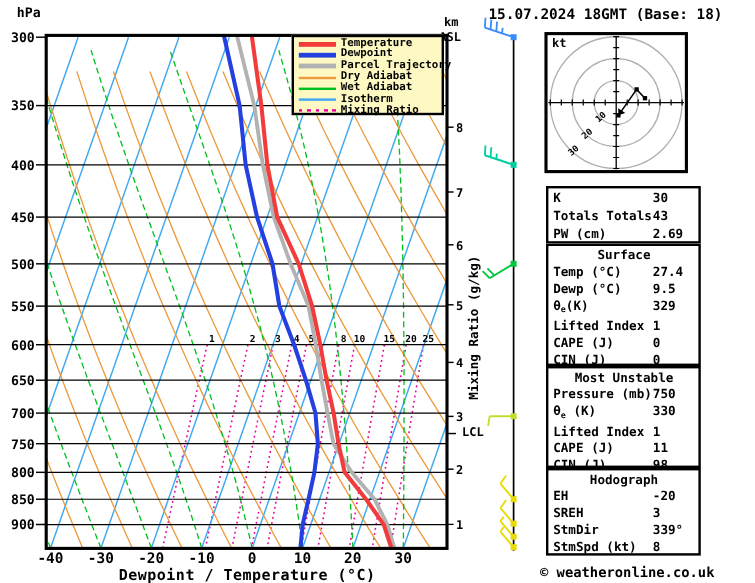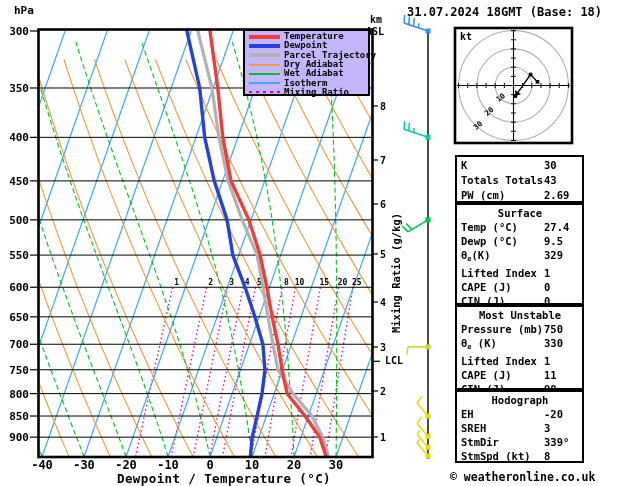--- a/index.html
+++ b/index.html
@@ -7,26 +7,26 @@
           font-family:"DejaVu Sans Mono","Liberation Mono",monospace;color:#000;}
   #chart-svg{position:absolute;left:0;top:0;}
   svg text{font-family:"DejaVu Sans Mono","Liberation Mono",monospace;font-weight:700;fill:#000;}
   .abs{position:absolute;white-space:nowrap;}
   .b{font-weight:700;}
   #hpa-label{left:14px;top:4px;font-size:11px;}
   #station-title{left:55px;top:6px;font-size:12.5px;letter-spacing:.4px;}
   #datetime{left:407px;top:5px;font-size:12px;}
   #km-asl{left:366px;top:14px;font-size:10px;line-height:12px;}
   #km-asl .l1{padding-left:4px;}
-  #legend{left:243px;top:29px;width:127px;height:67px;border:2px solid #000;background:#c4b5fd;
+  #legend{left:243px;top:29px;width:127px;height:67px;border:2px solid #000;background:#fef9c3;
           padding:1px 0 0 4px;box-sizing:border-box;z-index:5;}
   .legend-row{display:flex;align-items:center;height:9.3px;}
   .legend-swatch{width:31px;margin-right:4px;flex:none;}
   .legend-label{font-size:9px;font-weight:700;line-height:9px;}
-  #x-axis-title{left:99px;top:471px;width:232px;text-align:right;font-size:12.5px;letter-spacing:.4px;}
+  #x-axis-title{left:99px;top:471px;width:232px;text-align:left;font-size:12.5px;letter-spacing:.4px;}
   #mixing-axis-title{left:330px;top:267px;width:131px;height:12px;text-align:center;
                      font-size:10.5px;transform:rotate(-90deg);}
   #lcl-label{left:385px;top:355px;font-size:10px;}
   #kt-label{left:460px;top:31px;font-size:10px;z-index:6;}
   .panel{left:455px;width:129px;border:2px solid #000;background:#fff;box-sizing:border-box;
          font-size:10.5px;font-weight:700;padding:1px 3px 0 4px;}
   .panel-title{text-align:center;line-height:14px;}
   .trow{display:flex;line-height:14px;}
   .trow .tlabel{flex:1;}
   .trow .tvalue{width:35px;text-align:left;}
@@ -275,21 +275,21 @@
         <text transform="translate(479.462,127.224) rotate(-40)" font-size="7.5" text-anchor="middle" fill="#999">30</text>
         <polyline points="537.473,81.84 530.519,74.52 515.33,96.114" fill="none" stroke="#000" stroke-width="1.3"></polyline>
         <rect x="535.673" y="80.04" width="3.6" height="3.6" fill="#000"></rect>
         <rect x="528.719" y="72.72" width="3.6" height="3.6" fill="#000"></rect>
         <rect x="513.5300000000001" y="94.31400000000001" width="3.6" height="3.6" fill="#000"></rect>
         <polygon points="515.33,96.114 515.158451842522,90.11645289892061 521.0325317783982,94.24822098940977" fill="#000"></polygon>
       </g>
     </svg>
 
   <div id="hpa-label" class="abs b">hPa</div>
-  <div id="datetime" class="abs b">31.07.2024 18GMT (Base: 18)</div>
+  <div id="datetime" class="abs b">15.07.2024 18GMT (Base: 18)</div>
   <div id="km-asl" class="abs b">
     <div class="l1">km</div>
     <div class="l2">ASL</div>
   </div>
 
   <div id="legend" class="abs">
       <div class="legend-row">
         <span class="legend-swatch" style="height: 4px; background: rgb(242, 59, 59);"></span>
         <span class="legend-label">Temperature</span>
       </div>

